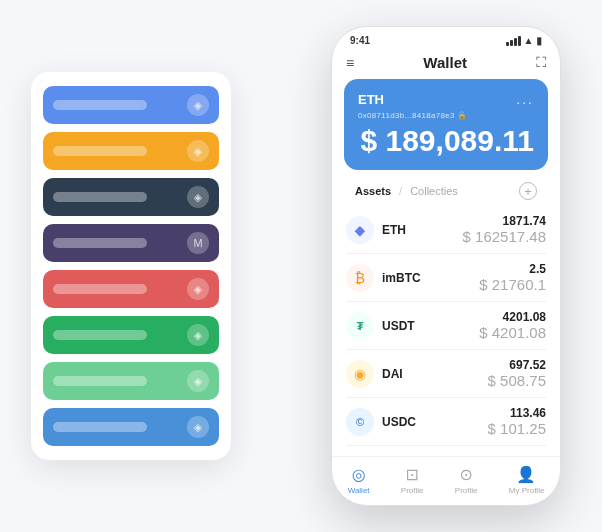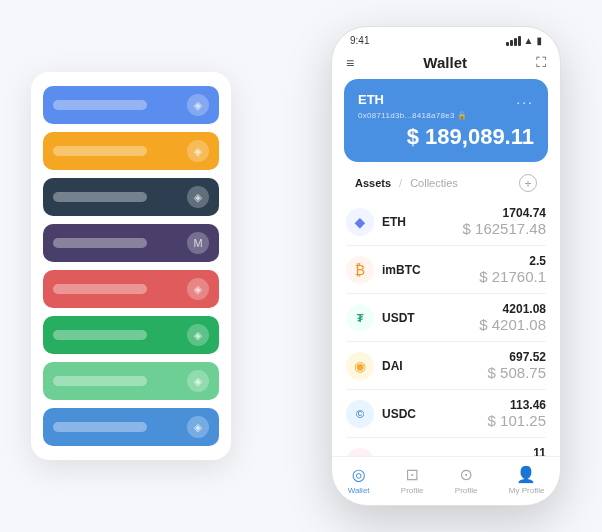--- a/index.html
+++ b/index.html
@@ -97,21 +97,21 @@
     }
 
     
     .status-bar {
       display: flex;
       justify-content: space-between;
       align-items: center;
       padding: 8px 18px 4px;
       font-size: 10px;
       color: #333;
-      font-weight: 400;
+      font-weight: 700;
       flex-shrink: 0;
     }
 
     .status-icons {
       display: flex;
       gap: 3px;
       align-items: center;
     }
 
     .signal-bar {
@@ -184,21 +184,21 @@
     }
 
     .eth-card-address {
       font-size: 8px;
       color: rgba(255,255,255,0.75);
       margin-bottom: 4px;
       letter-spacing: 0.3px;
     }
 
     .eth-card-balance {
-      font-size: 22px;
+      font-size: 30px;
       font-weight: 700;
       color: #fff;
       text-align: right;
     }
 
     
     .assets-header {
       display: flex;
       justify-content: space-between;
       align-items: center;
@@ -441,21 +441,21 @@
     </div>
 
     <div class="asset-list">
 
       <div class="asset-item">
         <div class="asset-left">
           <div class="asset-icon eth-logo">◆</div>
           <span class="asset-name">ETH</span>
         </div>
         <div class="asset-right">
-          <div class="asset-amount">1704.74</div>
+          <div class="asset-amount">1871.74</div>
           <div class="asset-usd">$ 162517.48</div>
         </div>
       </div>
 
       <div class="asset-item">
         <div class="asset-left">
           <div class="asset-icon imbtc-logo">₿</div>
           <span class="asset-name">imBTC</span>
         </div>
         <div class="asset-right">

